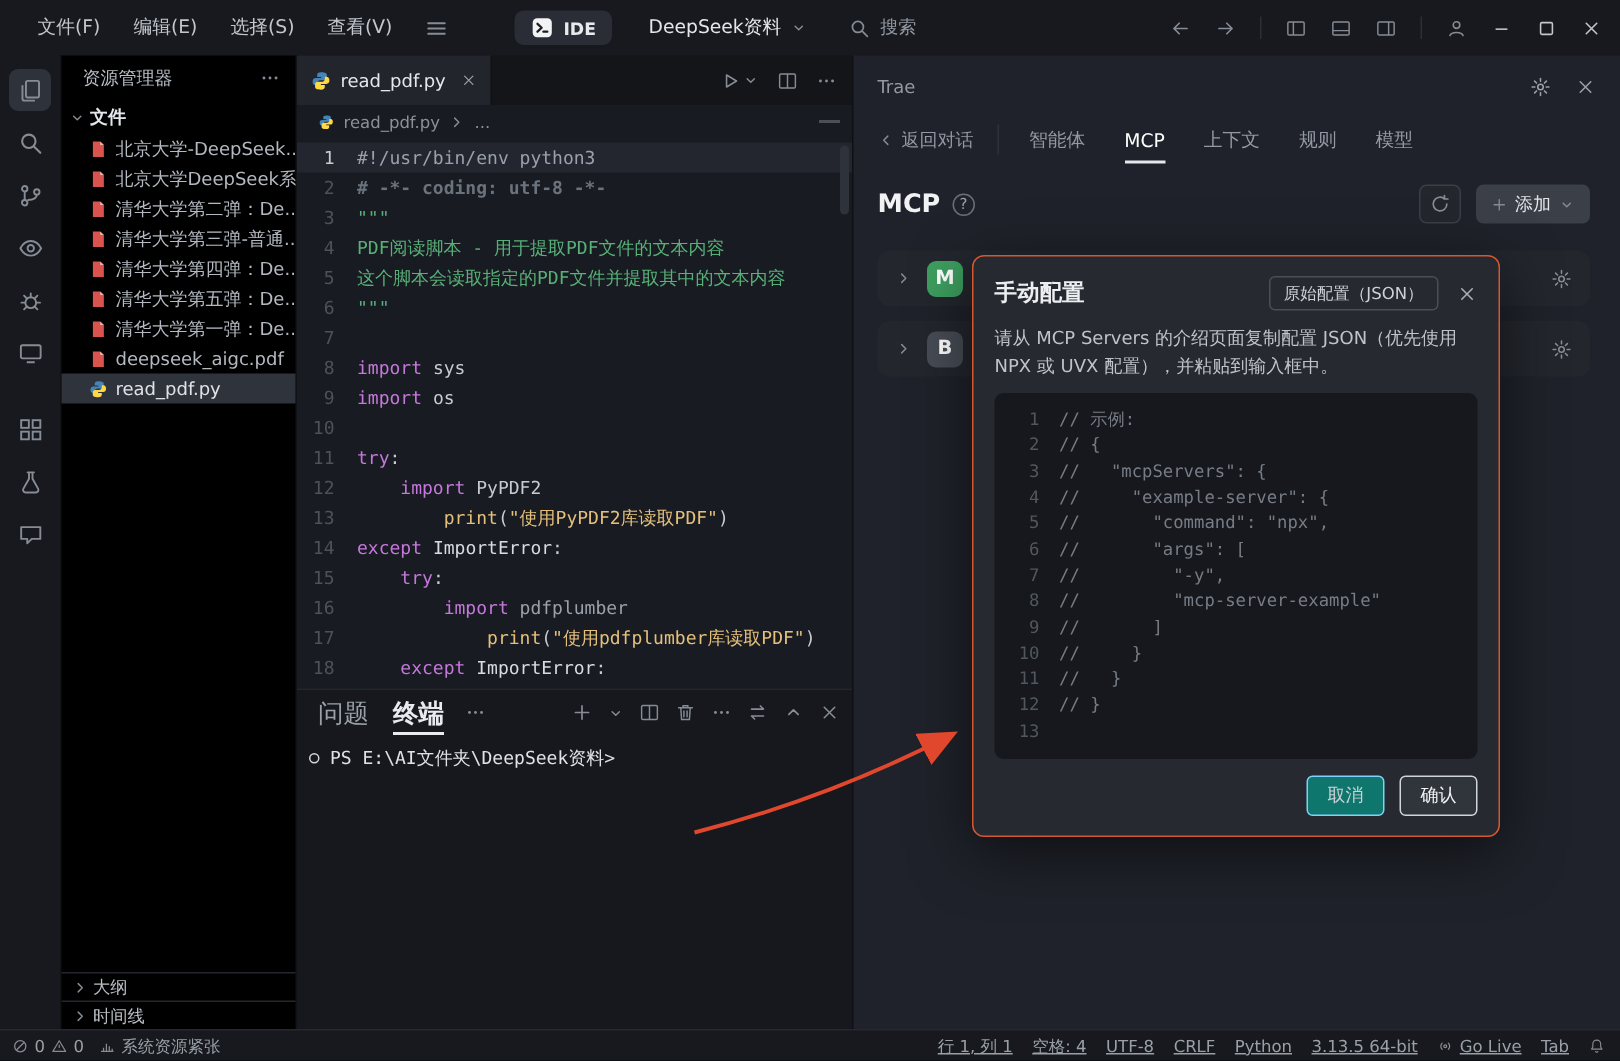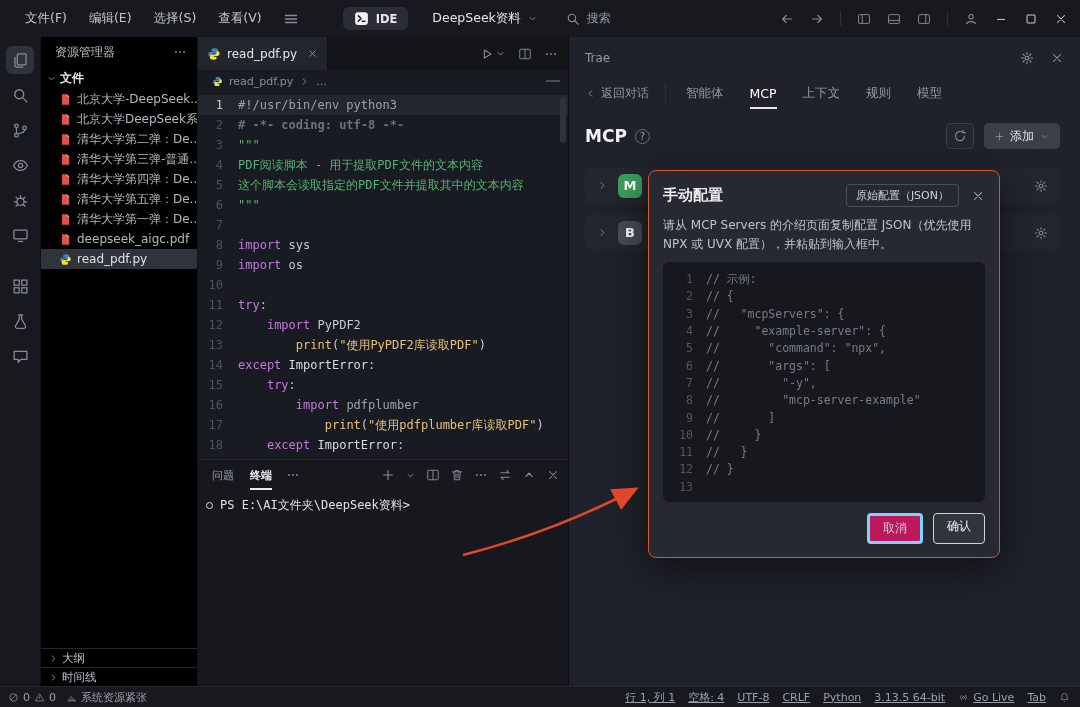--- a/index.html
+++ b/index.html
@@ -77,21 +77,21 @@
   .seg-kw { color:#c678dd; }
   .seg-fn { color:#e5c07b; }
   .seg-str2 { color:#e5c07b; }
   .seg-txt { color:#c6cad1; }
   .seg-cls { color:#d8dce2; }
   .seg-dim { color:#9ba1ab; }
 
   .bottom-panel { height:227px; flex:none; background:#16181d; border-top:1px solid #24272e;
                   display:flex; flex-direction:column; }
   .panel-header { height:30px; flex:none; display:flex; align-items:center; padding:0 8px 0 14px; gap:14px; }
-  .panel-tab { font-size:11px; color:#9aa0a8; height:100%; display:flex; align-items:center; position:relative; }
+  .panel-tab { font-size:17px; color:#9aa0a8; height:100%; display:flex; align-items:center; position:relative; }
   .panel-tab.active { color:#e8eaee; font-weight:bold; }
   .panel-tab.active::after { content:""; position:absolute; bottom:0; left:0; right:0; height:2px; background:#e8eaee; }
   .panel-actions { margin-left:auto; display:flex; align-items:center; gap:10px; color:#9aa0a8; }
   .terminal-line { padding:7px 0 0 8px; display:flex; align-items:center; gap:7px; font-size:12px; color:#dfe2e7; }
   .term-circ { width:7px; height:7px; border:1.4px solid #d4d8de; border-radius:50%; flex:none; }
 
   
   .ai-panel { flex:1; background:#1f222a; border-left:1px solid #0e1013; display:flex; flex-direction:column; min-width:0; }
   .ai-header { height:36px; flex:none; display:flex; align-items:center; padding:6px 16px 0; color:#9299a3; font-size:12px; }
   .ai-header .r1 { margin-left:auto; }
@@ -129,21 +129,21 @@
   .raw-btn { margin-left:auto; font-size:11px; color:#cdd1d8; border:1px solid #4a4e57; border-radius:4px;
              padding:3px 9px; }
   .modal-close { margin-left:12px; color:#aab0b8; }
   .modal-desc { margin-top:9px; font-size:12px; line-height:1.55; color:#bfc3cb; flex:none; }
   .modal-code { margin-top:9px; flex:1; background:#16181d; border-radius:6px; padding:9px 10px;
                 font-size:11.5px; line-height:17.3px; overflow:hidden; }
   .mc-row { display:flex; }
   .mc-num { width:20px; flex:none; text-align:right; margin-right:13px; color:#51575f; }
   .mc-text { color:#767c86; white-space:pre; }
   .modal-footer { margin-top:11px; flex:none; display:flex; justify-content:flex-end; gap:10px; }
-  .btn-cancel { background:#be185d; border:3px solid #7dd3fc; color:#ccd0d6; font-size:12px;
+  .btn-cancel { background:#0f766e; border:1px solid #7dd3fc; color:#ccd0d6; font-size:12px;
                 padding:4px 13px; border-radius:4px; }
   .btn-confirm { background:#30343b; border:1px solid #d0d4db; color:#f0f2f4; font-size:12px;
                  padding:4px 13px; border-radius:4px; }
 
   .anno-arrow { position:absolute; left:438px; top:460px; z-index:30; pointer-events:none; }
 
   
   .statusbar { height:21px; flex:none; background:#17191e; border-top:1px solid #25282e; display:flex;
                align-items:center; font-size:11px; color:#9aa0a8; padding:0 10px 0 8px; }
   .sb-group { display:flex; align-items:center; gap:4px; }

